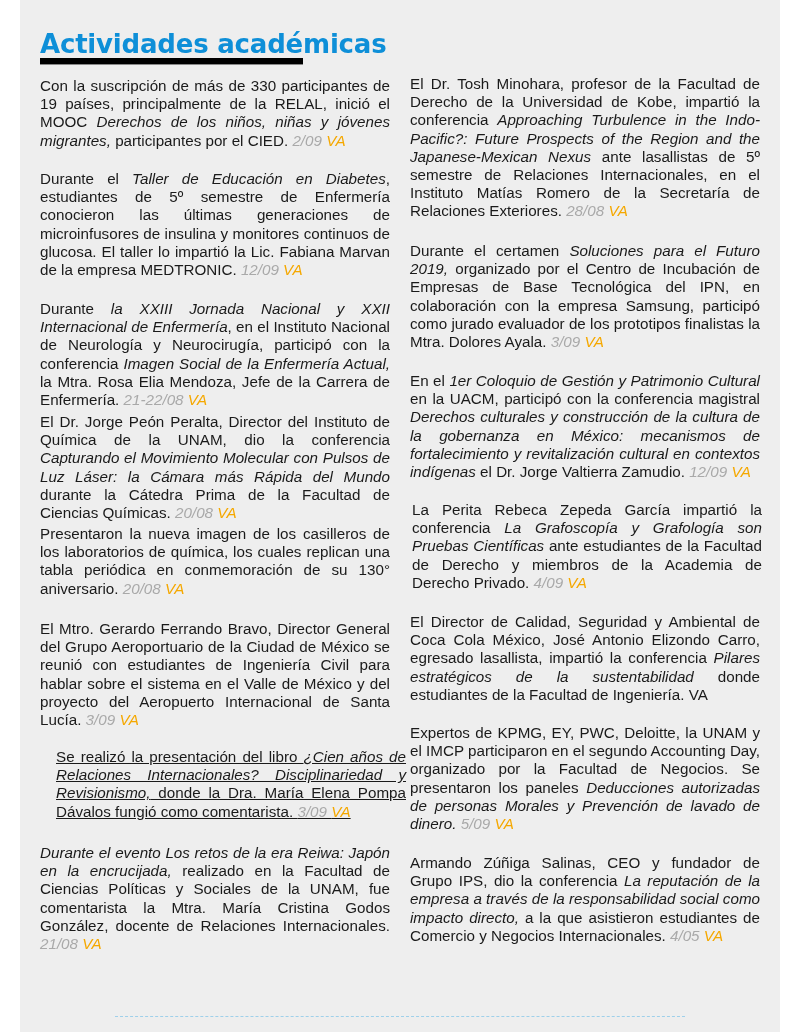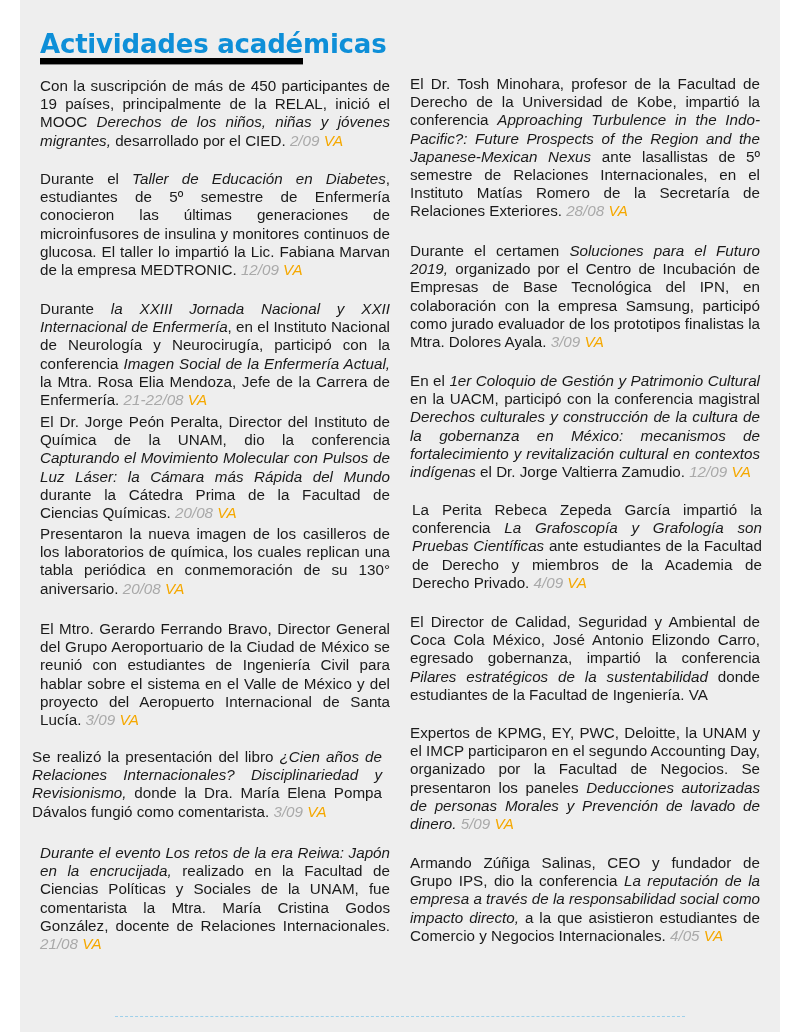--- a/index.html
+++ b/index.html
@@ -56,32 +56,32 @@
   </style>
 </head>
 <body>
 
 <div class="panel"></div>
 
 <h2 class="title">Actividades académicas</h2>
 <div class="title-bar"></div>
 
 <div id="left-col">
-    <p class="item" style="position: absolute; left: 40px; top: 77px; width: 350px;"><span>Con la suscripción de más de 450 participantes de 19 países, principalmente de la RELAL, inició el MOOC </span><em>Derechos de los niños, niñas y jóvenes migrantes,</em><span> desarrollado por el CIED. </span><span class="date">2/09 </span><span class="tag">VA</span></p>
+    <p class="item" style="position: absolute; left: 40px; top: 77px; width: 350px;"><span>Con la suscripción de más de 330 participantes de 19 países, principalmente de la RELAL, inició el MOOC </span><em>Derechos de los niños, niñas y jóvenes migrantes,</em><span> participantes por el CIED. </span><span class="date">2/09 </span><span class="tag">VA</span></p>
     <p class="item" style="position: absolute; left: 40px; top: 170px; width: 350px;"><span>Durante el </span><em>Taller de Educación en Diabetes</em><span>, estudiantes de 5º semestre de Enfermería conocieron las últimas generaciones de microinfusores de insulina y monitores continuos de glucosa. El taller lo impartió la Lic. Fabiana Marvan de la empresa MEDTRONIC. </span><span class="date">12/09 </span><span class="tag">VA</span></p>
     <p class="item" style="position: absolute; left: 40px; top: 300px; width: 350px;"><span>Durante </span><em>la XXIII Jornada Nacional y XXII Internacional de Enfermería</em><span>, en el Instituto Nacional de Neurología y Neurocirugía, participó con la conferencia </span><em>Imagen Social de la Enfermería Actual,</em><span> la Mtra. Rosa Elia Mendoza, Jefe de la Carrera de Enfermería. </span><span class="date">21-22/08 </span><span class="tag">VA</span></p>
     <p class="item" style="position: absolute; left: 40px; top: 413px; width: 350px;"><span>El Dr. Jorge Peón Peralta, Director del Instituto de Química de la UNAM, dio la conferencia </span><em>Capturando el Movimiento Molecular con Pulsos de Luz Láser: la Cámara más Rápida del Mundo</em><span> durante la Cátedra Prima de la Facultad de Ciencias Químicas. </span><span class="date">20/08 </span><span class="tag">VA</span></p>
     <p class="item" style="position: absolute; left: 40px; top: 525px; width: 350px;"><span>Presentaron la nueva imagen de los casilleros de los laboratorios de química, los cuales replican una tabla periódica en conmemoración de su 130° aniversario. </span><span class="date">20/08 </span><span class="tag">VA</span></p>
     <p class="item" style="position: absolute; left: 40px; top: 620px; width: 350px;"><span>El Mtro. Gerardo Ferrando Bravo, Director General del Grupo Aeroportuario de la Ciudad de México se reunió con estudiantes de Ingeniería Civil para hablar sobre el sistema en el Valle de México y del proyecto del Aeropuerto Internacional de Santa Lucía. </span><span class="date">3/09 </span><span class="tag">VA</span></p>
-    <p class="item" style="position: absolute; left: 32px; top: 748px; width: 350px;"><span>Se realizó la presentación del libro </span><em>¿Cien años de Relaciones Internacionales? Disciplinariedad y Revisionismo,</em><span> donde la Dra. María Elena Pompa Dávalos fungió como comentarista. </span><span class="date">3/09 </span><span class="tag">VA</span></p>
+    <p class="item" style="position: absolute; left: 56px; top: 748px; width: 350px; text-decoration: underline;"><span>Se realizó la presentación del libro </span><em>¿Cien años de Relaciones Internacionales? Disciplinariedad y Revisionismo,</em><span> donde la Dra. María Elena Pompa Dávalos fungió como comentarista. </span><span class="date">3/09 </span><span class="tag">VA</span></p>
     <p class="item" style="position: absolute; left: 40px; top: 844px; width: 350px;"><em>Durante el evento Los retos de la era Reiwa: Japón en la encrucijada,</em><span> realizado en la Facultad de Ciencias Políticas y Sociales de la UNAM, fue comentarista la Mtra. María Cristina Godos González, docente de Relaciones Internacionales. </span><span class="date">21/08 </span><span class="tag">VA</span></p>
   </div>
 <div id="right-col">
     <p class="item" style="position: absolute; left: 410px; top: 75px; width: 350px;"><span>El Dr. Tosh Minohara, profesor de la Facultad de Derecho de la Universidad de Kobe, impartió la conferencia </span><em>Approaching Turbulence in the Indo-Pacific?: Future Prospects of the Region and the Japanese-Mexican Nexus</em><span> ante lasallistas de 5º semestre de Relaciones Internacionales, en el Instituto Matías Romero de la Secretaría de Relaciones Exteriores. </span><span class="date">28/08 </span><span class="tag">VA</span></p>
     <p class="item" style="position: absolute; left: 410px; top: 242px; width: 350px;"><span>Durante el certamen </span><em>Soluciones para el Futuro 2019,</em><span> organizado por el Centro de Incubación de Empresas de Base Tecnológica del IPN, en colaboración con la empresa Samsung, participó como jurado evaluador de los prototipos finalistas la Mtra. Dolores Ayala. </span><span class="date">3/09 </span><span class="tag">VA</span></p>
     <p class="item" style="position: absolute; left: 410px; top: 372px; width: 350px;"><span>En el </span><em>1er Coloquio de Gestión y Patrimonio Cultural</em><span> en la UACM, participó con la conferencia magistral </span><em>Derechos culturales y construcción de la cultura de la gobernanza en México: mecanismos de fortalecimiento y revitalización cultural en contextos indígenas</em><span> el Dr. Jorge Valtierra Zamudio. </span><span class="date">12/09 </span><span class="tag">VA</span></p>
     <p class="item" style="position: absolute; left: 412px; top: 501px; width: 350px;"><span>La Perita Rebeca Zepeda García impartió la conferencia </span><em>La Grafoscopía y Grafología son Pruebas Científicas</em><span> ante estudiantes de la Facultad de Derecho y miembros de la Academia de Derecho Privado. </span><span class="date">4/09 </span><span class="tag">VA</span></p>
-    <p class="item" style="position: absolute; left: 410px; top: 613px; width: 350px;"><span>El Director de Calidad, Seguridad y Ambiental de Coca Cola México, José Antonio Elizondo Carro, egresado gobernanza, impartió la conferencia </span><em>Pilares estratégicos de la sustentabilidad</em><span> donde estudiantes de la Facultad de Ingeniería. </span><span class="tag plain">VA</span></p>
+    <p class="item" style="position: absolute; left: 410px; top: 613px; width: 350px;"><span>El Director de Calidad, Seguridad y Ambiental de Coca Cola México, José Antonio Elizondo Carro, egresado lasallista, impartió la conferencia </span><em>Pilares estratégicos de la sustentabilidad</em><span> donde estudiantes de la Facultad de Ingeniería. </span><span class="tag plain">VA</span></p>
     <p class="item" style="position: absolute; left: 410px; top: 724px; width: 350px;"><span>Expertos de KPMG, EY, PWC, Deloitte, la UNAM y el IMCP participaron en el segundo Accounting Day, organizado por la Facultad de Negocios. Se presentaron los paneles </span><em>Deducciones autorizadas de personas Morales y Prevención de lavado de dinero.</em><span> </span><span class="date">5/09 </span><span class="tag">VA</span></p>
     <p class="item" style="position: absolute; left: 410px; top: 854px; width: 350px;"><span>Armando Zúñiga Salinas, CEO y fundador de Grupo IPS, dio la conferencia </span><em>La reputación de la empresa a través de la responsabilidad social como impacto directo,</em><span> a la que asistieron estudiantes de Comercio y Negocios Internacionales. </span><span class="date">4/05 </span><span class="tag">VA</span></p>
   </div>
 
 <div class="dotted-line"></div>
 
 </body></html>

